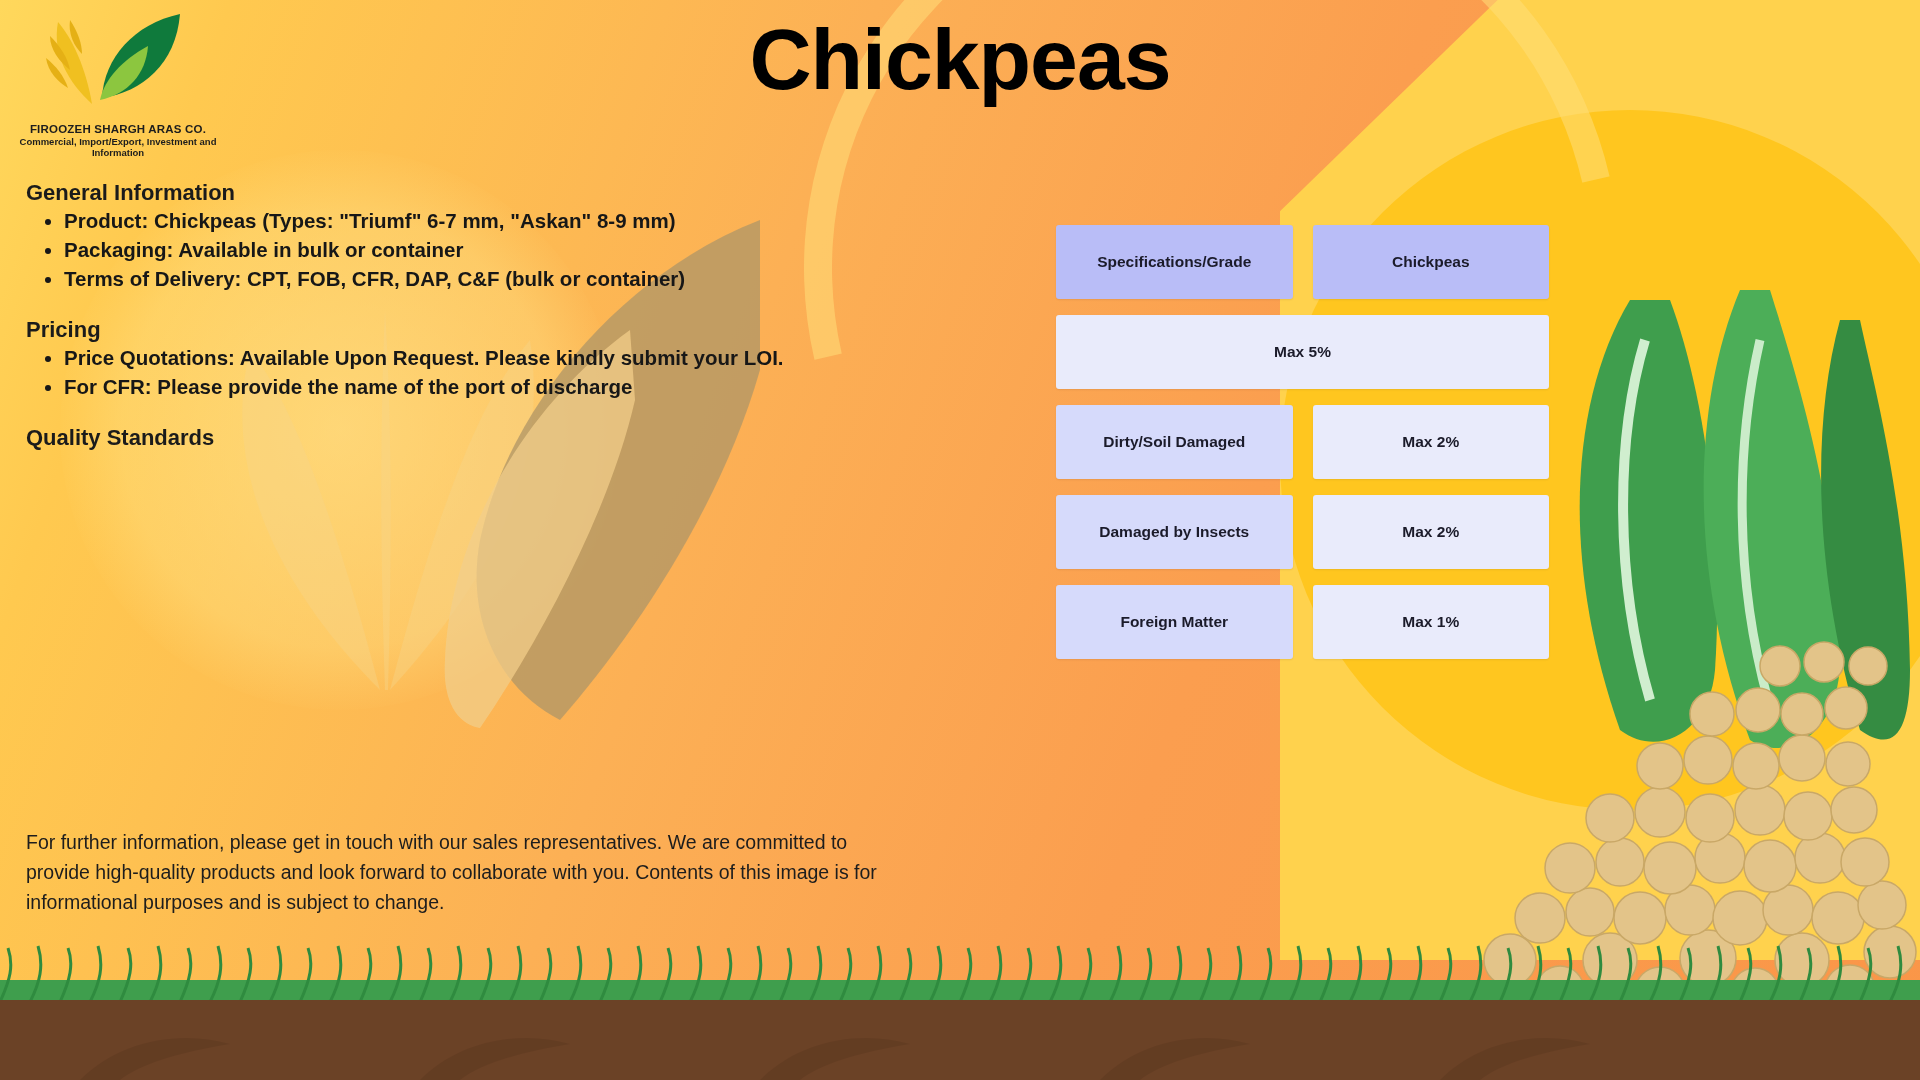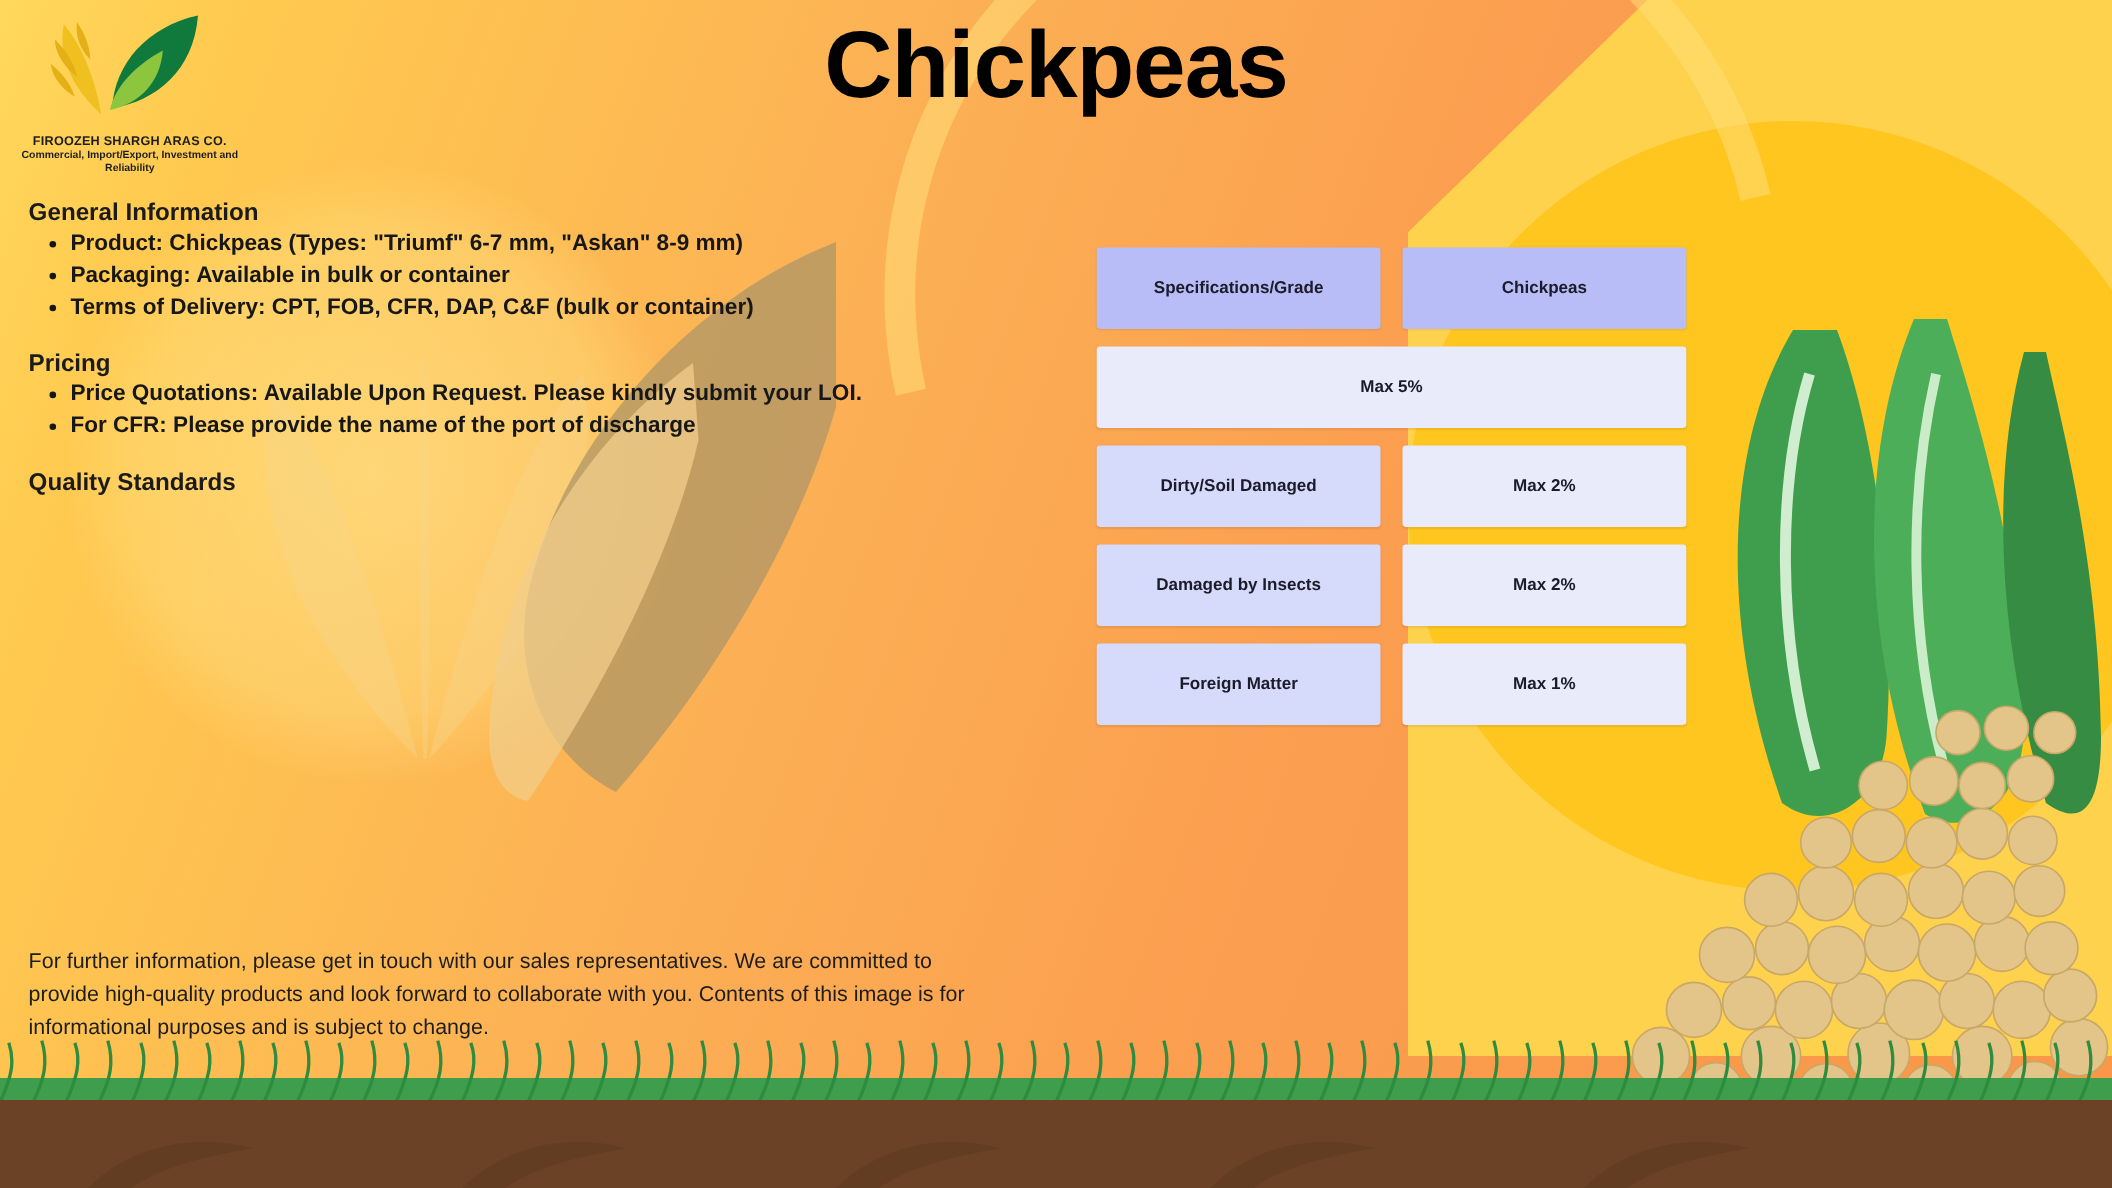--- a/index.html
+++ b/index.html
@@ -199,33 +199,33 @@
   .gap { height: 22px; }
   li.justify {
     text-align: justify;
     width: 900px;
   }
 
   
   .footer-note {
     position: absolute;
     left: 26px;
-    top: 860px;
+    top: 828px;
     width: 880px;
     font-size: 19.5px;
     line-height: 1.53;
     color: #1d1d1d;
   }
 
   
   .specs {
     position: absolute;
-    left: 997px;
+    left: 1056px;
     top: 225px;
-    width: 536px;
+    width: 493px;
   }
   .spec-row {
     display: flex;
     gap: 20px;
     margin-bottom: 16px;
   }
   .cell {
     flex: 1;
     height: 74px;
     display: flex;
@@ -419,21 +419,21 @@
         <path d="M40 14 C48 26 52 38 52 48 C44 40 38 28 40 14 Z" fill="#e5b015"></path>
         <path d="M20 30 C30 40 38 52 40 64 C30 56 20 44 20 30 Z" fill="#e5b015"></path>
         <path d="M16 52 C26 60 34 70 38 82 C28 76 18 66 16 52 Z" fill="#e5b015"></path>
       </g>
       <g>
         <path d="M150 8 C104 18 74 52 72 92 C112 86 146 58 150 8 Z" fill="#0f7a3c"></path>
         <path d="M118 40 C92 54 74 74 70 94 C98 88 116 68 118 40 Z" fill="#8cc63f"></path>
       </g>
     </svg>
     <div class="logo-name">FIROOZEH SHARGH ARAS CO.</div>
-    <div class="logo-sub">Commercial, Import/Export, Investment and Reliability</div>
+    <div class="logo-sub">Commercial, Import/Export, Investment and Information</div>
   </div>
 
   <div class="title">Chickpeas</div>
 
   <div class="left-col">
 
     <div class="sec-head">General Information</div>
     <ul class="bullets">
       <li>Product: Chickpeas (Types: "Triumf" 6-7 mm, "Askan" 8-9 mm)</li>
       <li>Packaging: Available in bulk or container</li>

